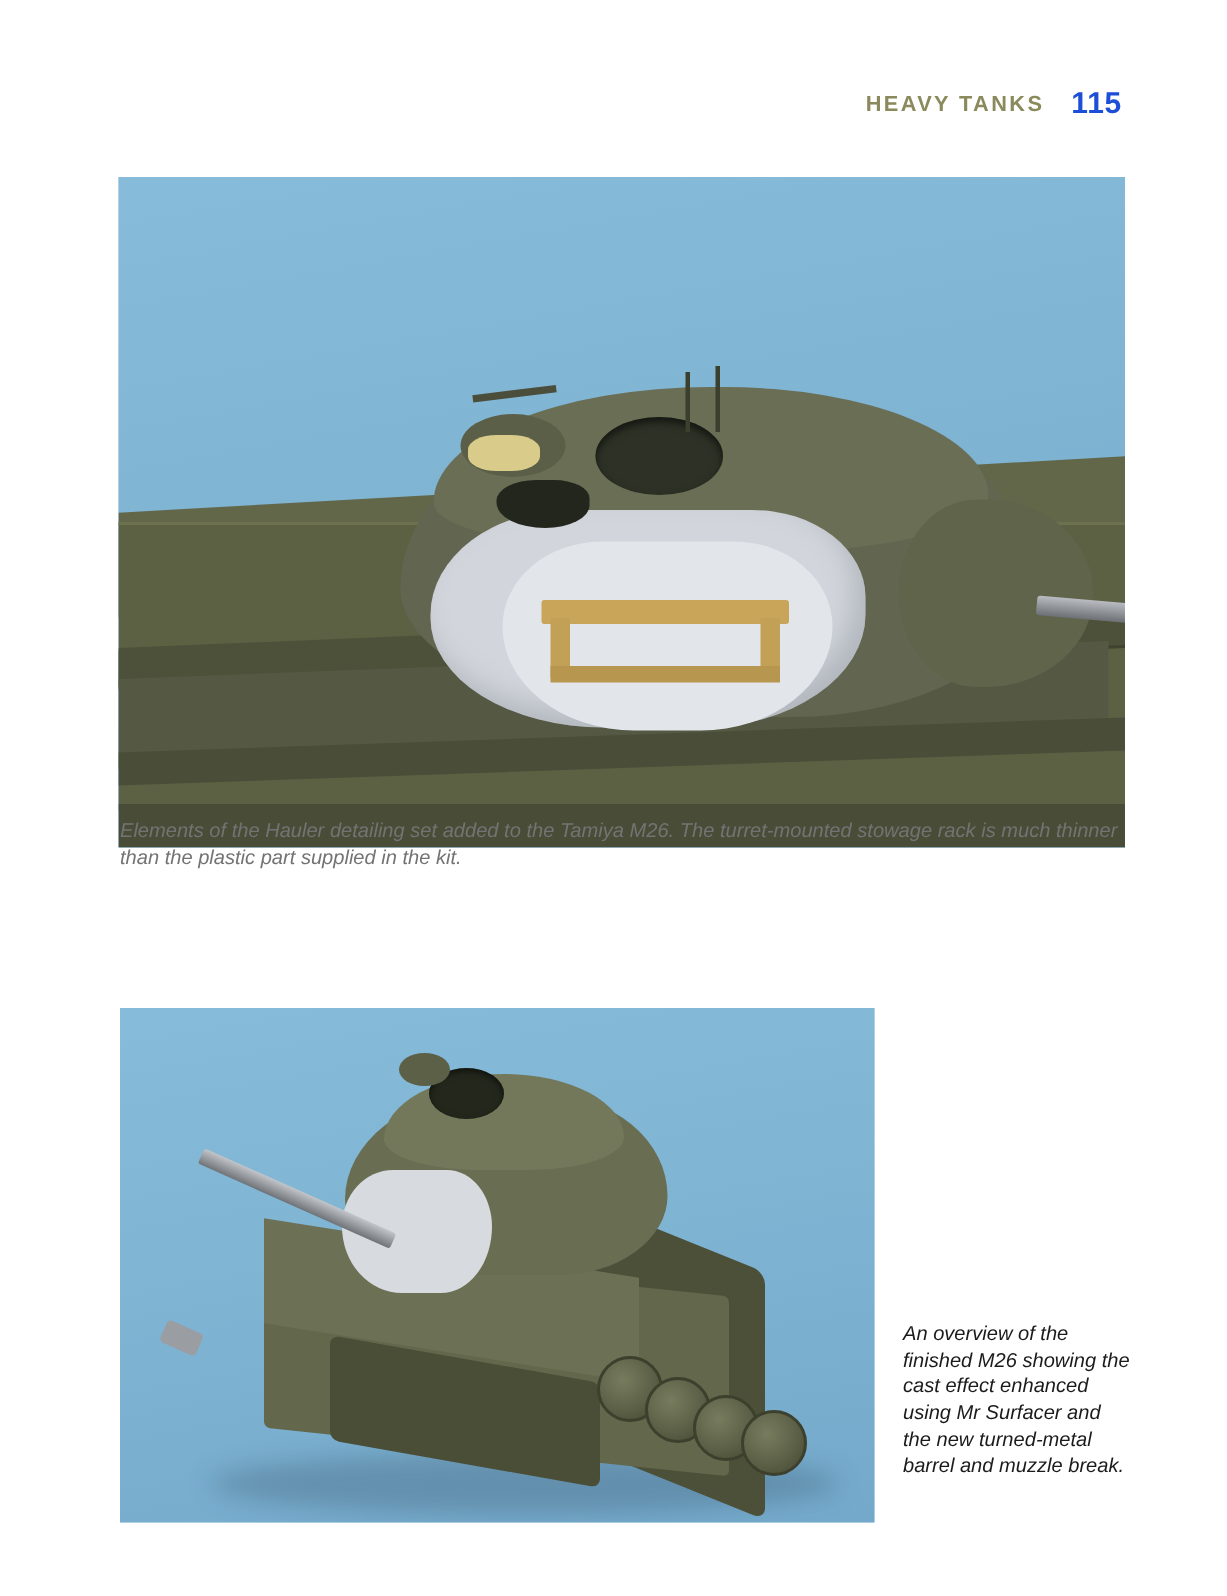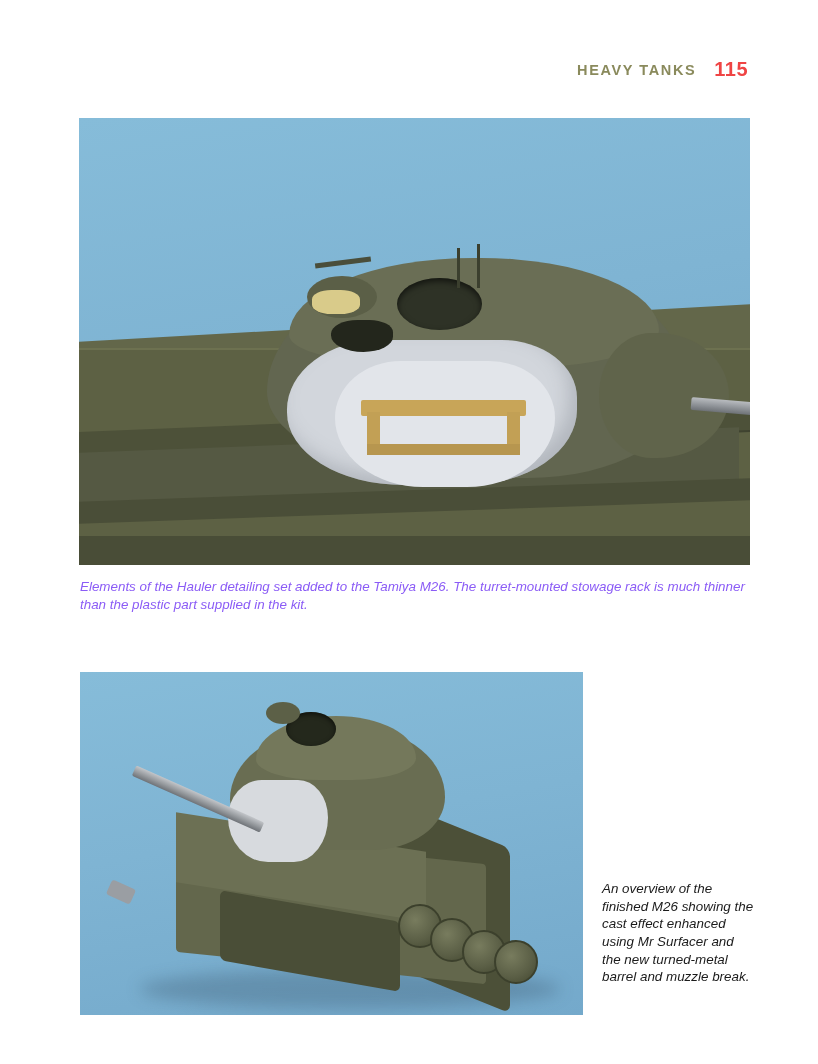--- a/index.html
+++ b/index.html
@@ -30,21 +30,21 @@
     font-size: 14.5px;
     font-weight: bold;
     letter-spacing: 1.6px;
     color: #8a8a5c;
     text-transform: uppercase;
   }
   .folio {
     font-family: "Liberation Sans", sans-serif;
     font-size: 20px;
     font-weight: bold;
-    color: #ef4444;
+    color: #1d4ed8;
     letter-spacing: 0.5px;
   }
 
   
   .figure-one {
     position: absolute;
     left: 79px;
     top: 118px;
     width: 671px;
     height: 447px;
@@ -411,27 +411,27 @@
     height: 40px;
     background: rgba(40,60,80,0.25);
     filter: blur(8px);
     border-radius: 50%;
   }
 
   
   .caption-one {
     position: absolute;
     left: 80px;
-    top: 578px;
+    top: 545px;
     width: 672px;
     font-family: "Liberation Sans", sans-serif;
     font-style: italic;
     font-size: 13.4px;
     line-height: 1.32;
-    color: #8b5cf6;
+    color: #737373;
   }
   .caption-two {
     position: absolute;
     left: 602px;
     top: 880px;
     width: 152px;
     font-family: "Liberation Sans", sans-serif;
     font-style: italic;
     font-size: 13.4px;
     line-height: 1.32;

